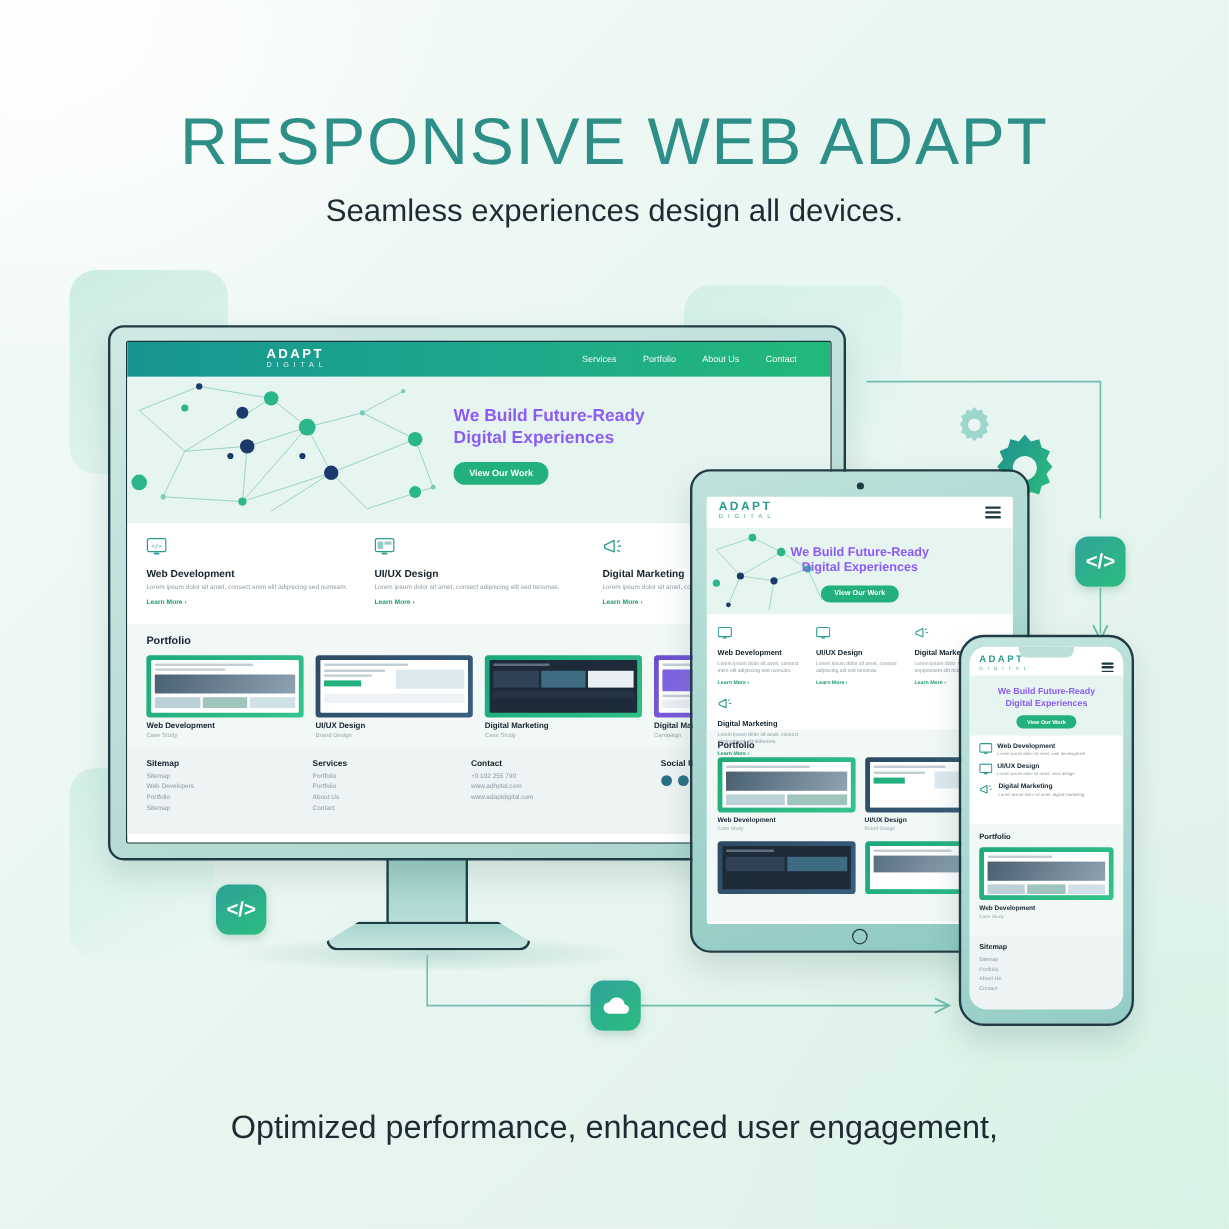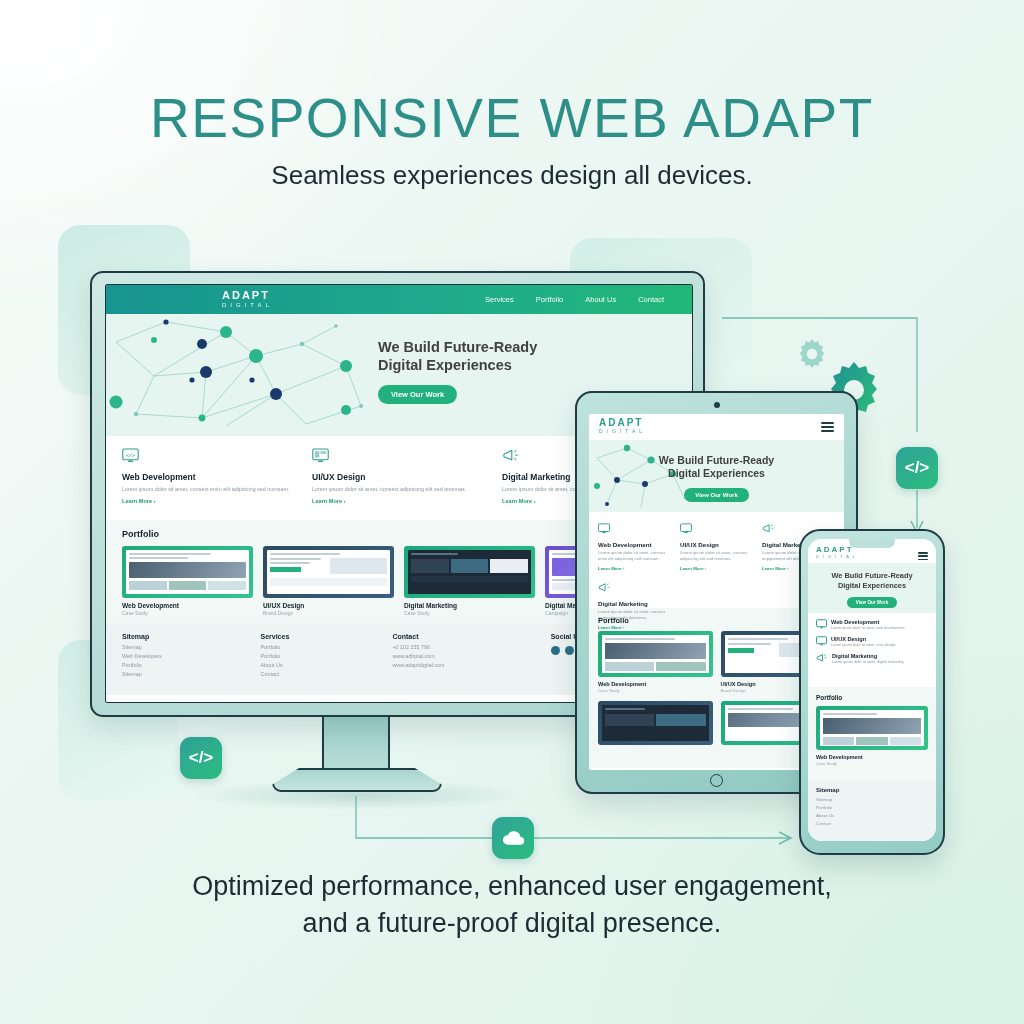--- a/index.html
+++ b/index.html
@@ -18,21 +18,21 @@
   .headline {
     position: absolute; top: 86px; left: 0; width: 1024px;
     text-align: center; font-size: 55px; letter-spacing: 1.5px;
     color: #2e8f89; font-weight: 400;
   }
   .subhead {
     position: absolute; top: 160px; left: 0; width: 1024px;
     text-align: center; font-size: 26px; color: #1d2b33; font-weight: 400;
   }
   .footnote {
-    position: absolute; top: 868px; left: 0; width: 1024px;
+    position: absolute; top: 921px; left: 0; width: 1024px;
     text-align: center; font-size: 27px; color: #1d2b33;
     line-height: 37px; font-weight: 400;
   }
 
   
   .soft-sq { position: absolute; border-radius: 22px; }
   .sq-a { left: 58px; top: 225px; width: 132px; height: 170px;
           background: linear-gradient(150deg,#bfe7dd,#e4f6ef); opacity:.75; }
   .sq-b { left: 58px; top: 640px; width: 120px; height: 160px;
           background: linear-gradient(150deg,#c6ebe1,#e9f8f2); opacity:.7; }
@@ -90,21 +90,21 @@
     display: flex; align-items: center; justify-content: space-between;
     color: #fff;
   }
   .logo-main { font-weight: 700; letter-spacing: 2px; line-height: 1; }
   .logo-sub  { letter-spacing: 4px; opacity: .9; line-height: 1.5; }
   .nav { display: flex; }
   .nav span { opacity: .95; }
 
   .hero { background: #e7f5f1; position: relative; overflow: hidden; }
   .hero-copy { position: relative; z-index: 2; }
-  .hero h2 { color: #404040; font-weight: 700; }
+  .hero h2 { color: #8b5cf6; font-weight: 700; }
   .cta {
     display: inline-block; background: #22b07c; color: #fff;
     border-radius: 999px; text-align: center; font-weight: 600;
   }
   .netgraph { position: absolute; left: 0; top: 0; }
 
   .svc-band { background: #fff; }
   .svc-card-title { color: #13222d; font-weight: 700; }
   .svc-card-body { color: #8a9aa3; }
   .svc-more { color: #1f9c78; font-weight: 700; }
@@ -189,21 +189,20 @@
 <div class="badge badge-cloud">
   <svg width="23" height="16" viewBox="0 0 24 16">
     <path fill="#ffffff" d="M19 15H6a5 5 0 010-10 7 7 0 0113.3 2A4 4 0 0119 15z"></path>
   </svg>
 </div>
 
 <div class="headline">RESPONSIVE WEB ADAPT</div>
 <div class="subhead">Seamless experiences design all devices.</div>
 <div class="footnote">
   <div>Optimized performance, enhanced user engagement,</div>
-  <div>and a future-proof digital presence.</div>
 </div>
 
 <div class="mon-shadow"></div>
 <div class="mon-neck"></div>
 <div class="mon-base"></div>
 
 <div class="monitor-frame">
  <div class="monitor-screen">
 
   <div class="site-header" style="height:29px;padding:0 14px 0 16px;">

